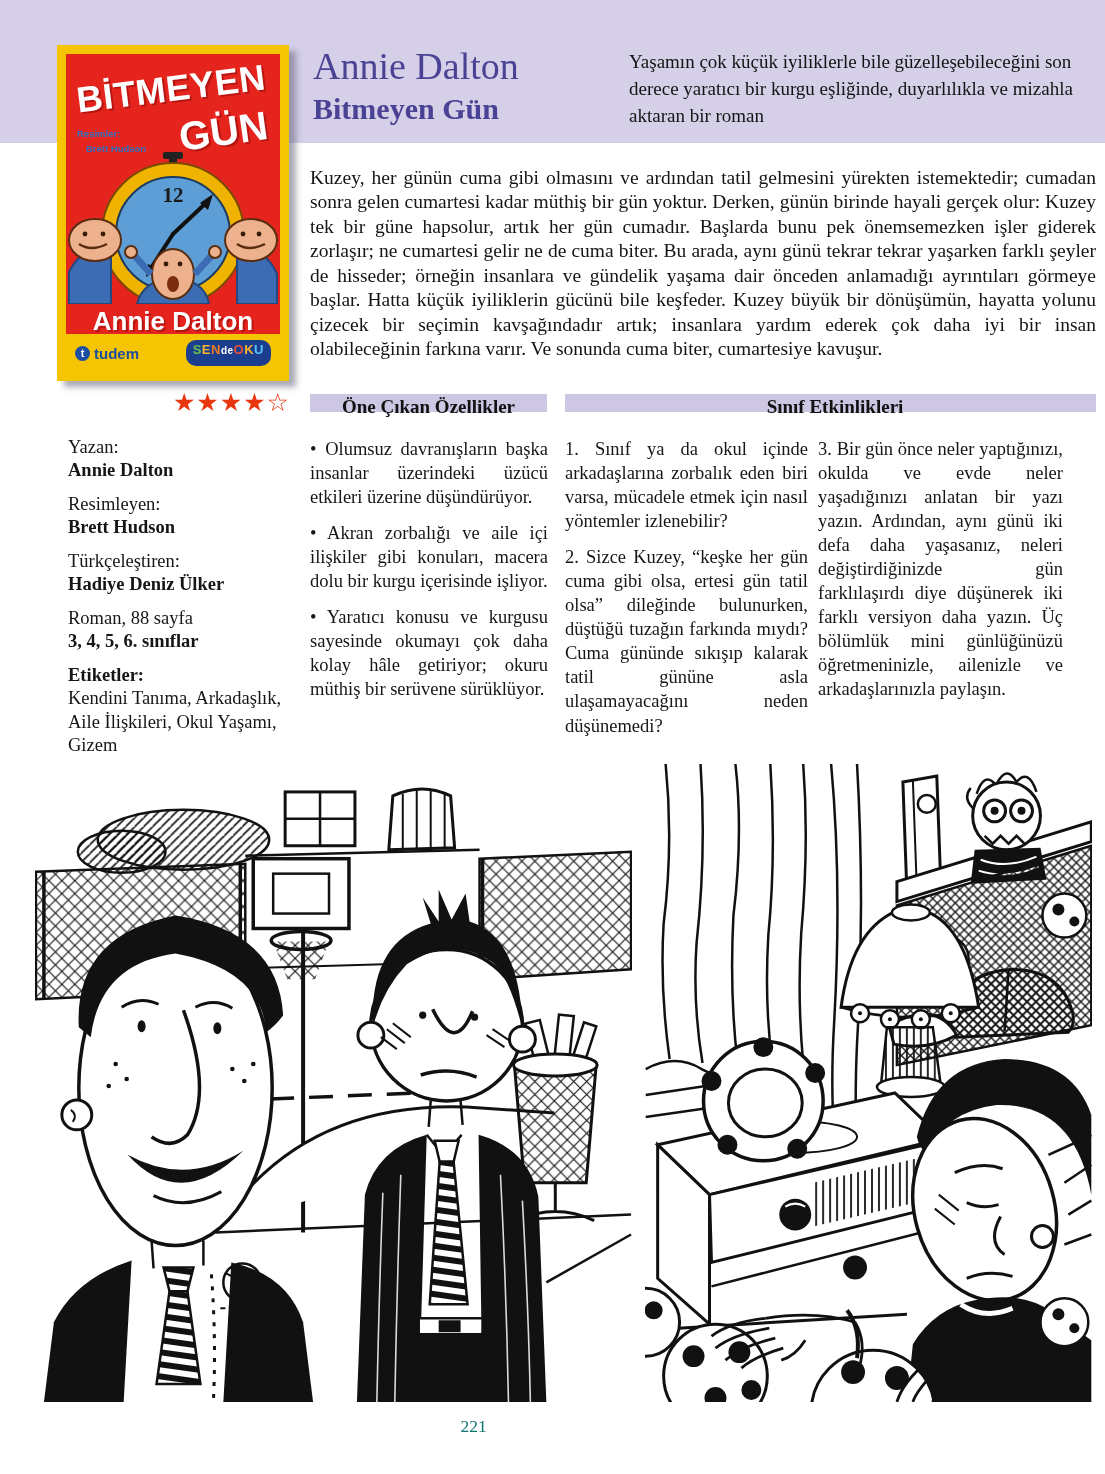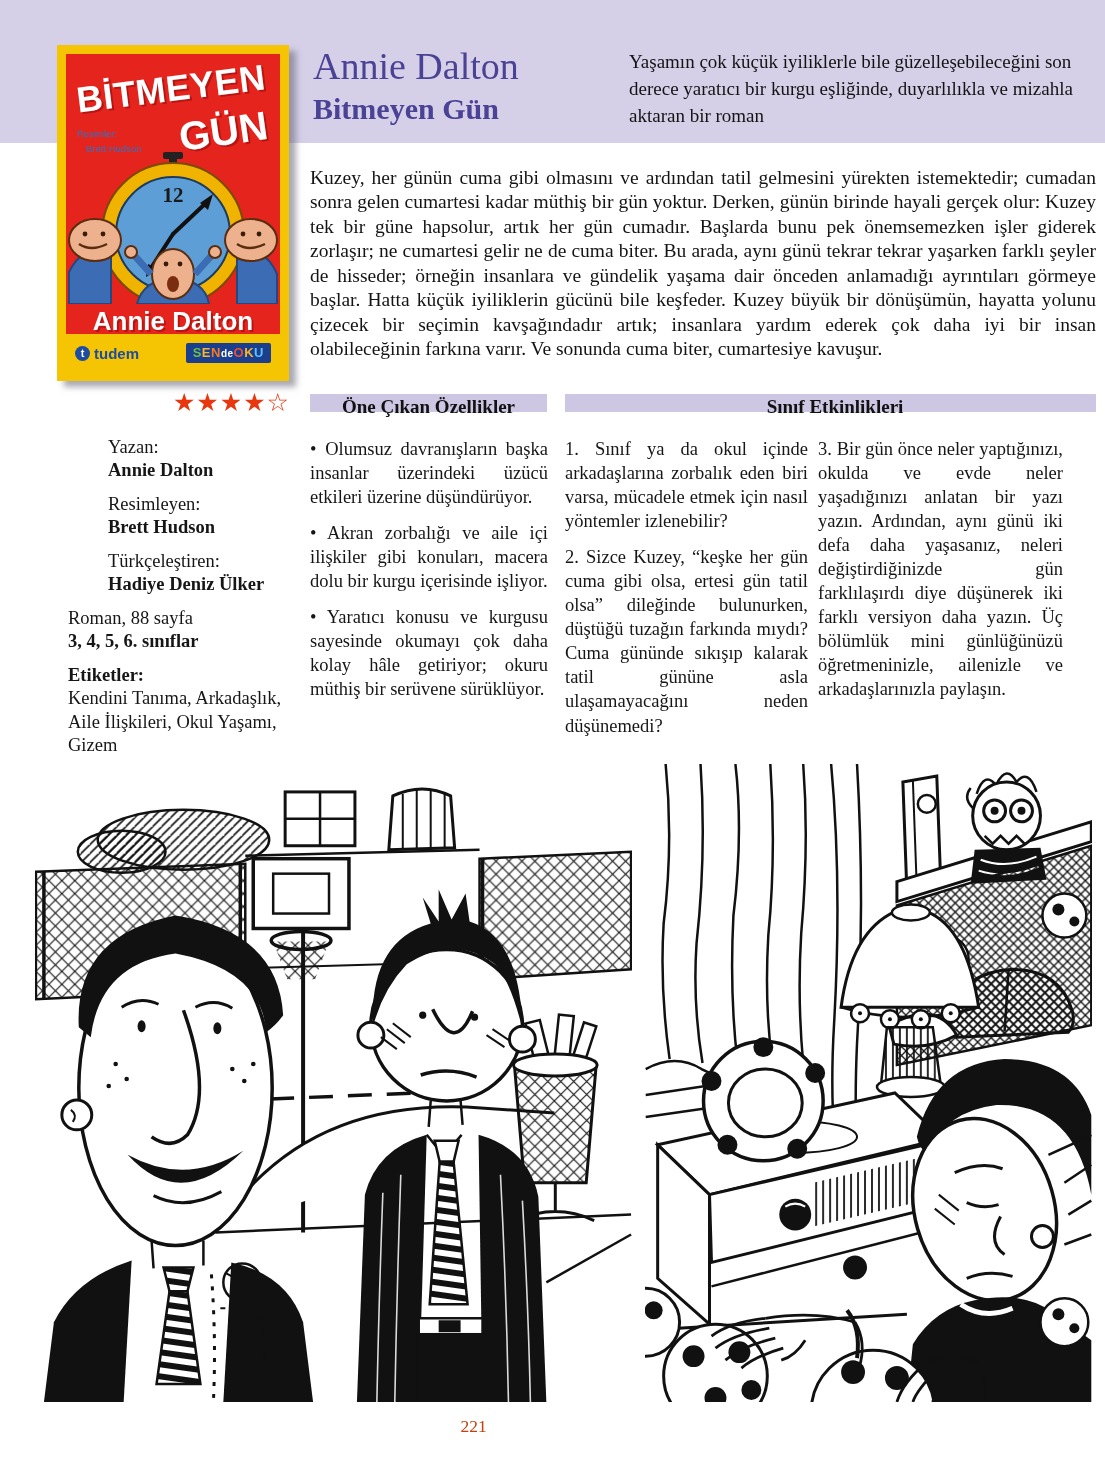--- a/index.html
+++ b/index.html
@@ -14,54 +14,54 @@
   .cover { position:absolute; left:57px; top:45px; width:232px; height:336px;
            background:#f5c402; padding:9px; box-shadow:7px 6px 6px rgba(100,100,120,.55); }
   .cover-inner { position:relative; width:100%; height:100%; background:#e6241e; overflow:hidden; }
   .cover-t1 { position:absolute; left:10px; top:14px; color:#fff;
               font-family:"Liberation Sans",sans-serif; font-weight:bold; font-size:36px;
               letter-spacing:.5px; transform:rotate(-7deg); text-shadow:2px 2px 0 rgba(110,0,0,.4); }
   .cover-t2 { position:absolute; right:12px; top:55px; color:#fff;
               font-family:"Liberation Sans",sans-serif; font-weight:bold; font-size:40px;
               transform:rotate(-8deg); text-shadow:2px 2px 0 rgba(110,0,0,.4); }
   .cover-illus { position:absolute; left:11px; top:72px; color:#2f72c3;
-              font-family:"Liberation Sans",sans-serif; font-weight:normal; font-size:9.5px; line-height:1.6; }
+              font-family:"Liberation Sans",sans-serif; font-weight:bold; font-size:9.5px; line-height:1.6; }
   .cover-illus .ind { margin-left:9px; }
   .clock { position:absolute; left:0; top:98px; width:214px; height:152px; }
   .cover-author { position:absolute; left:0; right:0; top:252px; text-align:center; color:#fff;
               font-family:"Liberation Sans",sans-serif; font-weight:bold; font-size:26px;
               text-shadow:2px 2px 0 rgba(110,0,0,.4); }
   .cover-bottom { position:absolute; left:0; bottom:0; width:100%; height:38px; background:#f5c402;
               display:flex; align-items:center; justify-content:space-between; padding:0 9px; }
   .tudem { display:flex; align-items:center; gap:4px; color:#1c4da1;
               font-family:"Liberation Sans",sans-serif; font-weight:bold; font-size:15px; }
   .tudem-ic { display:inline-flex; width:15px; height:15px; border-radius:50%; background:#1c4da1;
               color:#fff; font-size:11px; align-items:center; justify-content:center; }
-  .sdo { background:#1b3e8e; border-radius:2px; padding:2px 7px 3px;
+  .sdo { background:#1b3e8e; border-radius:10px; padding:2px 7px 9px;
               font-family:"Liberation Sans",sans-serif; font-weight:bold; font-size:13px; letter-spacing:.5px; }
   .sdo .sm { font-size:10px; }
 
   
   .title-author { position:absolute; left:313px; top:44px; font-size:38px; color:#4a4294; }
   .title-book   { position:absolute; left:313px; top:92px; font-size:30px; color:#4a4294; font-weight:bold; }
   .tagline { position:absolute; left:629px; top:48px; width:462px; font-size:19px; line-height:1.43;
              font-weight:400; color:#141414; }
 
   
   .summary { position:absolute; left:310px; top:166px; width:786px; font-size:19.5px; line-height:1.256;
              text-align:justify; color:#141414; hyphens:auto; }
 
   
   .stars { position:absolute; left:57px; top:390px; width:233px; text-align:right;
            font-size:25px; letter-spacing:1px; color:#e8370e; line-height:1; }
   .stars .star { color:#e8370e; }
 
   
   .info { position:absolute; left:68px; top:436px; width:236px; font-size:18.5px; line-height:1.27; }
-  .info .credit { margin-bottom:10px;margin-left:40px; }
+  .info .credit { margin-bottom:10px; }
   .info .val { font-weight:bold; }
   .info .group { margin-bottom:10px; }
   .info .bold { font-weight:bold; }
 
   
   .sec-head { position:absolute; top:394px; height:18px; background:#cec7e4; color:#111;
               font-weight:bold; font-size:19px; text-align:center; line-height:26px; }
   .sec-head.features-h { left:310px; width:237px; }
   .sec-head.activities-h { left:565px; width:531px;padding-left:9px; }
 
@@ -75,21 +75,21 @@
   .act-col.c1 { left:565px; width:243px; }
   .act-col.c2 { left:818px; width:245px; }
   .act-col p { margin-bottom:12px; }
 
   
   .illus-left  { position:absolute; left:35px;  top:764px; width:597px; height:638px; }
   .illus-right { position:absolute; left:645px; top:764px; width:447px; height:638px; }
   .illus-left svg, .illus-right svg { width:100%; height:100%; display:block; }
 
   
-  .pagenum { position:absolute; left:0; top:1416px; width:947px; text-align:center; font-size:17.5px; color:#c2410c; }
+  .pagenum { position:absolute; left:0; top:1416px; width:947px; text-align:center; font-size:17.5px; color:#0f766e; }
 </style>
 </head>
 <body>
 
 <div class="page">
 
   <div class="band"></div>
 
   <div class="cover">
     <div class="cover-inner">

